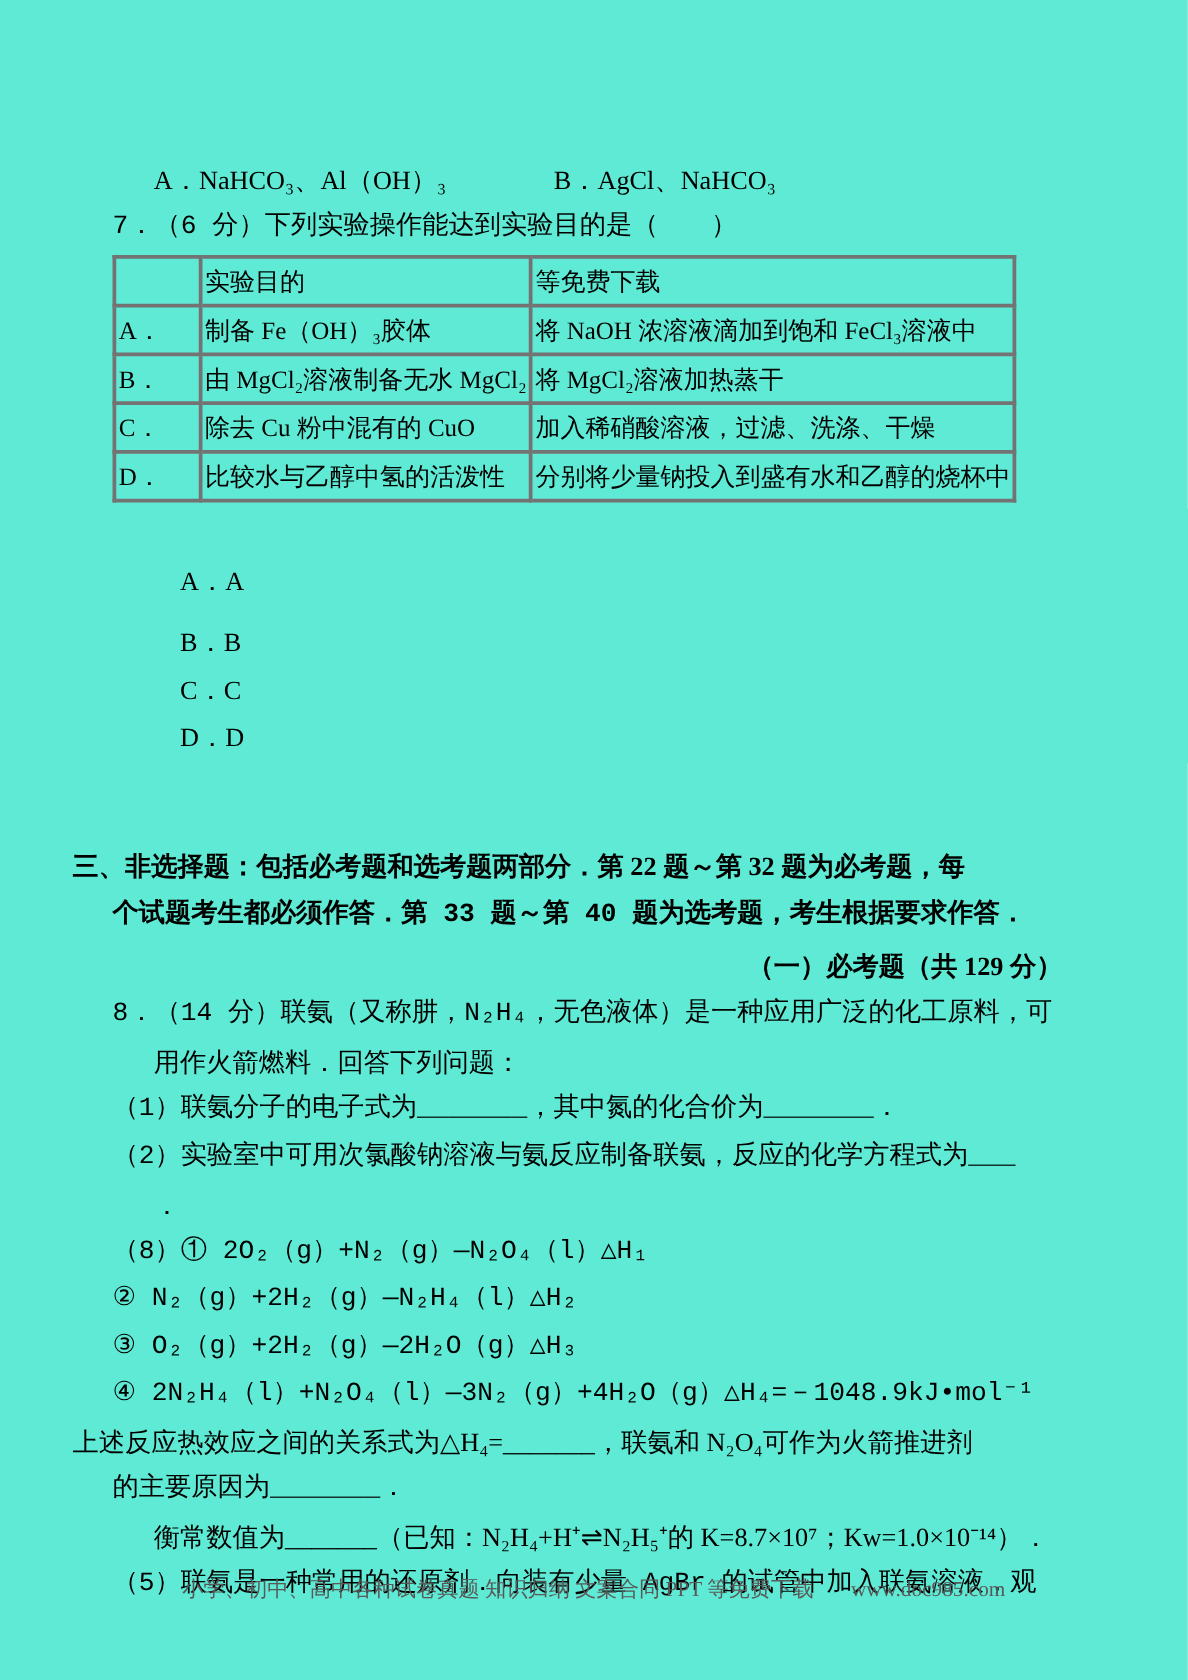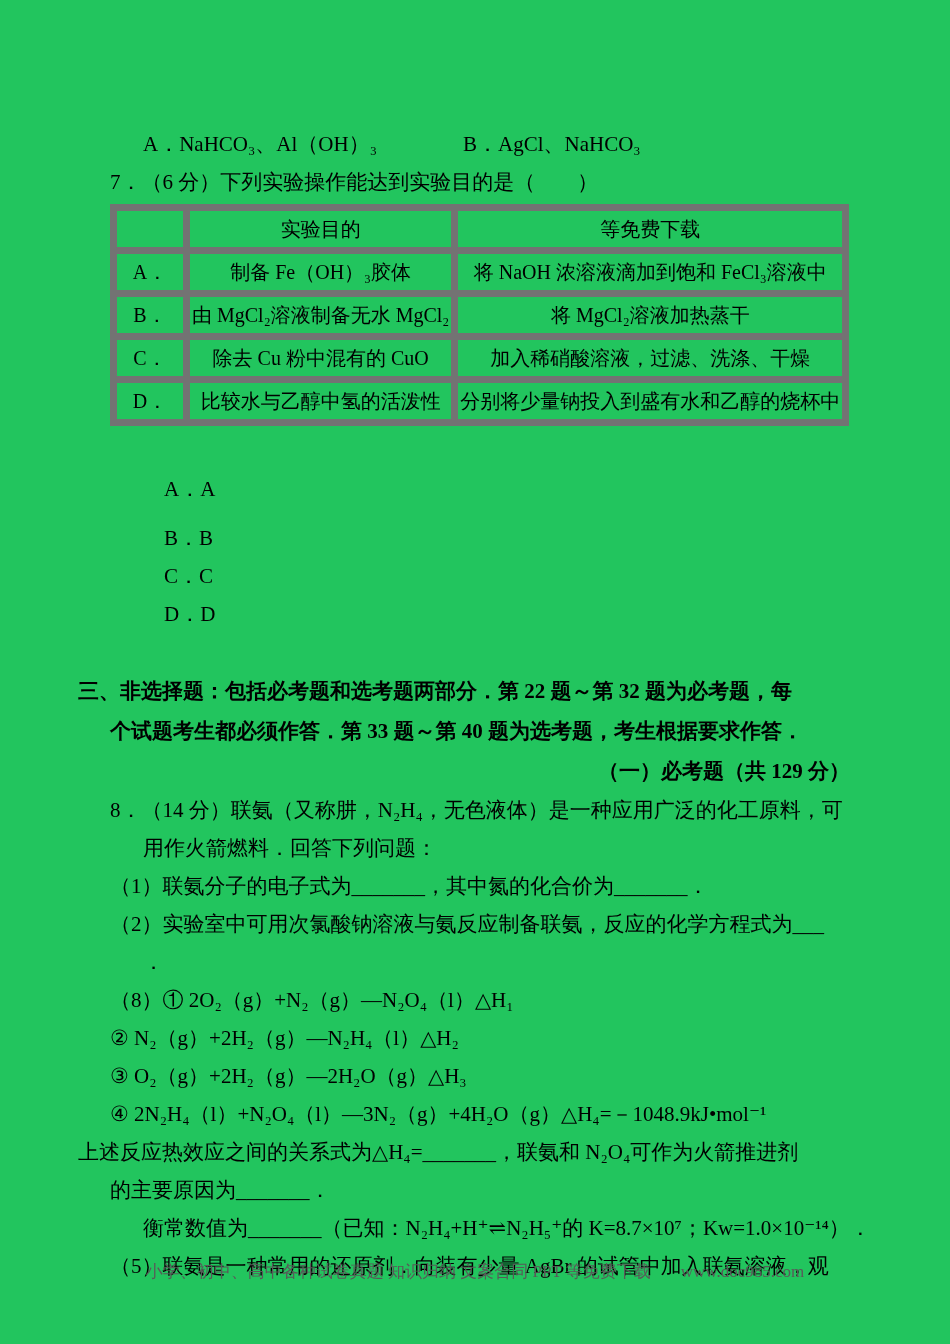--- a/index.html
+++ b/index.html
@@ -1,39 +1,39 @@
 <!DOCTYPE html>
 <html><head>
 <meta charset="utf-8">
 <style>
   html,body{margin:0;padding:0;}
   body{
     width:950px;height:1344px;background:#ffffff;color:#000000;
     font-family:"Liberation Serif","DejaVu Serif",serif;
   }
   .page{position:relative;width:950px;height:1344px;box-sizing:border-box;
-        padding:125px 100px 0 78px;overflow:hidden;background:#22c55e;}
+        padding:125px 100px 0 58px;overflow:hidden;background:#5eead4;}
   .line{font-size:21px;line-height:38px;white-space:pre;}
-  .ind-32{padding-left:32px;}
+  .ind-32{padding-left:32px;font-family:Liberation Mono, monospace;}
   .ind-58{padding-left:58px;text-align:right;}
-  .ind-65{padding-left:65px;}
+  .ind-65{padding-left:65px;font-family:Liberation Serif, serif;}
   .opt-row{display:flex;padding-left:65px;}
   .opt-col1{width:320px;}
   .q7-table{border-collapse:collapse;margin:3px 0 0 32px;table-layout:fixed;font-size:20px;}
-  .q7-table td{border:7px solid #737373;height:36px;text-align:center;vertical-align:middle;
+  .q7-table td{border:3px solid #737373;height:36px;text-align:left;vertical-align:middle;
                white-space:nowrap;overflow:hidden;padding:0 2px;}
   .q7-table .c1{width:62px;}
   .q7-table .c2{width:243px;}
   .q7-table .c3{width:373px;}
   .ans-row{padding-left:65px;margin-top:6px;}
   .ans-row span{display:inline-block;}
   .ans-a{width:150px;}
   .ans-b{width:165px;margin-top:11px;}
   .ans-c{width:162px;}
-  .sec3{font-weight:bold;}
+  .sec3{margin-top:26px;font-weight:bold;}
   .sec3 .line{line-height:40px;}
   .footer{position:absolute;left:0;right:0;top:1260px;text-align:center;
           font-size:17px;color:#595959;}
   .footer .gap{display:inline-block;width:30px;}
   .footer-url{color:#595959;cursor:pointer;}
 </style>
 </head>
 <body>
 
 <div class="page">

